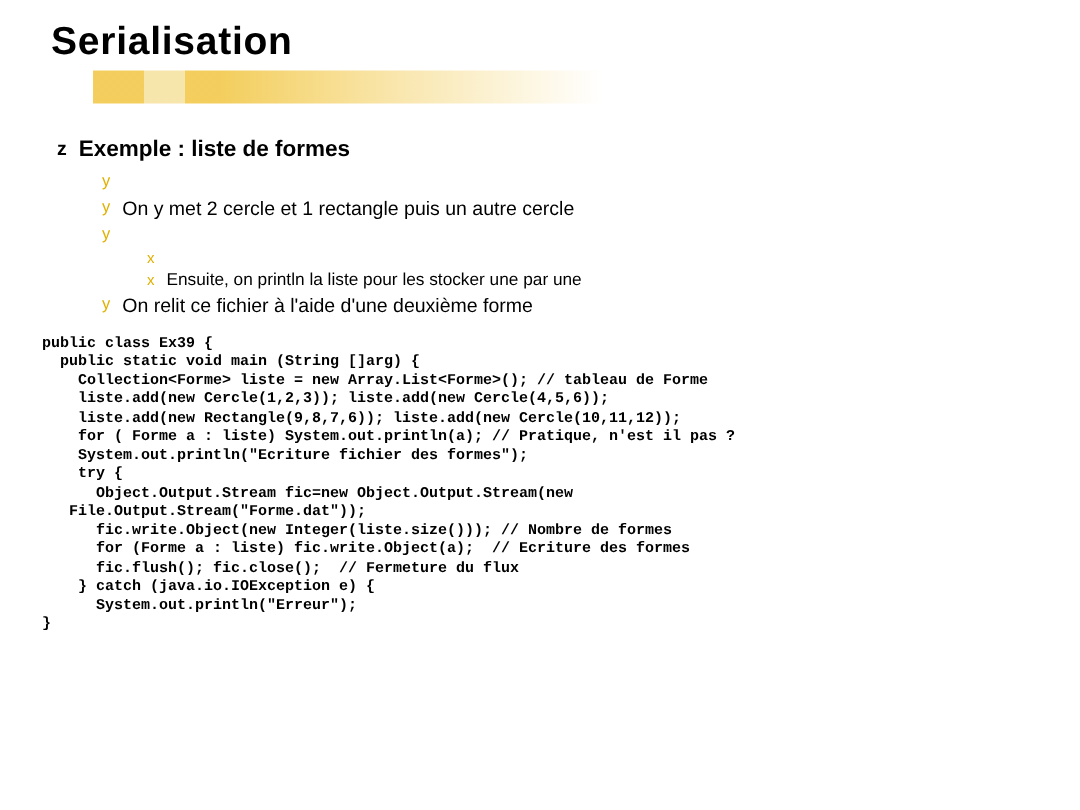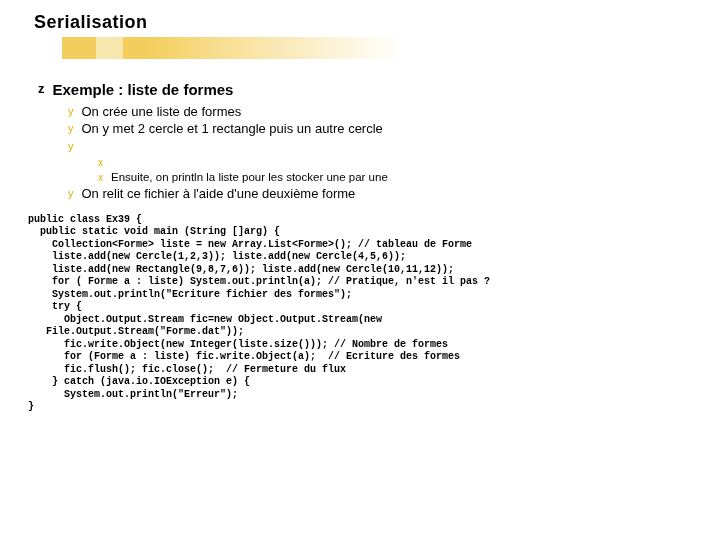--- a/index.html
+++ b/index.html
@@ -9,21 +9,21 @@
     height: 540px;
     font-family: Arial, Helvetica, sans-serif;
     background: #fff;
     overflow: hidden;
   }
   .slide {
     padding: 12px 28px 12px 34px;
     box-sizing: border-box;
   }
   .title {
-    font-size: 18px;
+    font-size: 26px;
     font-weight: bold;
     color: #000;
     margin: 0 0 4px 0;
     letter-spacing: 0.5px;
   }
   .accent-bar {
     width: 340px;
     height: 22px;
     margin: 2px 0 22px 28px;
     background: linear-gradient(90deg,
@@ -78,21 +78,20 @@
   <div class="title">Serialisation</div>
   <div class="accent-bar"></div>
 
   <div class="lvl1 bullet-row">
     <span class="b1">z</span>
     <span class="txt bold">Exemple : liste de formes</span>
   </div>
 
   <div class="lvl2 bullet-row">
     <span class="b2">y</span>
-    <span class="txt">On crée une liste de formes</span>
   </div>
   <div class="lvl2 bullet-row">
     <span class="b2">y</span>
     <span class="txt">On y met 2 cercle et 1 rectangle puis un autre cercle</span>
   </div>
   <div class="lvl2 bullet-row">
     <span class="b2">y</span>
   </div>
 
   <div class="lvl3 bullet-row">

